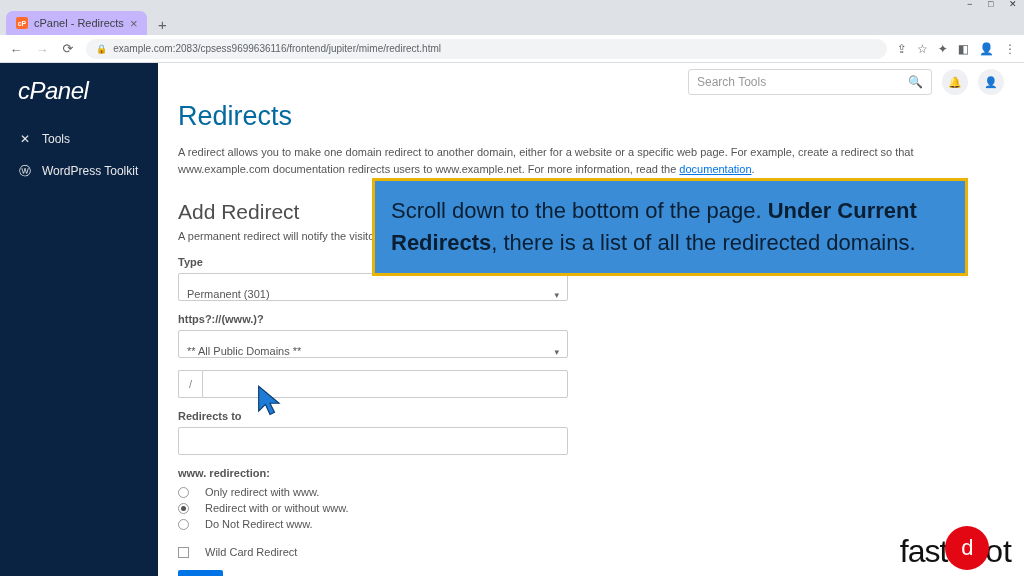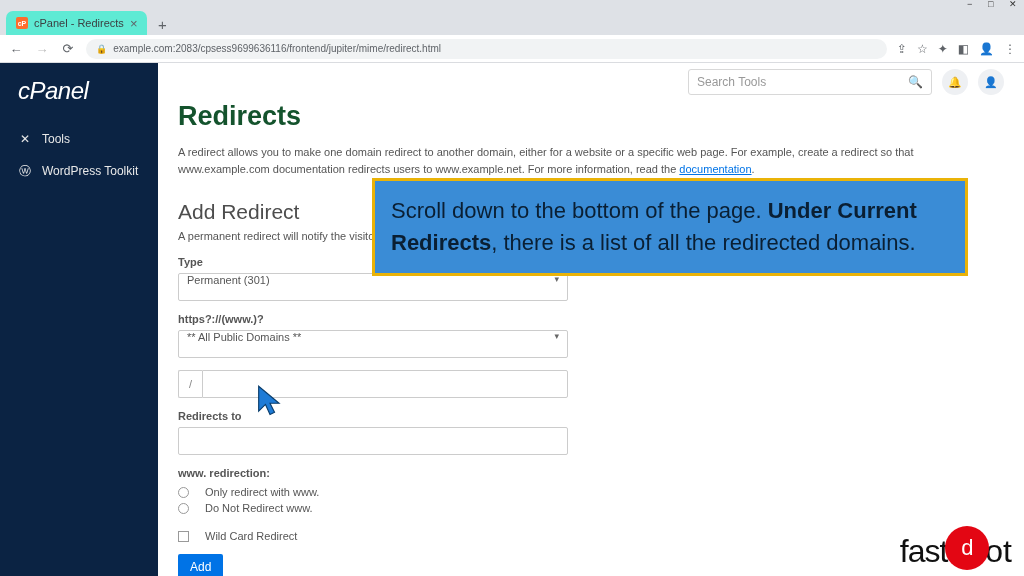--- a/index.html
+++ b/index.html
@@ -3,21 +3,21 @@
 <meta charset="utf-8">
 <style>
 * { margin: 0; padding: 0; box-sizing: border-box; font-family: -apple-system, BlinkMacSystemFont, "Segoe UI", Arial, sans-serif; }
 body { background: #fff; width: 1024px; height: 576px; overflow: hidden; position: relative; }
 
 
 .browser-top { background: #dee1e6; height: 9px; display: flex; align-items: center; justify-content: flex-end; padding: 0 6px; gap: 12px; }
 .win-btn { width: 9px; height: 9px; font-size: 9px; color: #333; line-height: 1; display: inline-block; }
 
 .tab-strip { background: #dee1e6; height: 26px; display: flex; align-items: flex-end; padding-left: 6px; }
-.tab { background: #5eead4; border-radius: 7px 7px 0 0; height: 24px; padding: 0 10px; display: flex; align-items: center; gap: 6px; font-size: 11px; color: #3c4043; min-width: 120px; }
+.tab { background: #c4b5fd; border-radius: 7px 7px 0 0; height: 24px; padding: 0 10px; display: flex; align-items: center; gap: 6px; font-size: 11px; color: #3c4043; min-width: 120px; }
 .tab-favicon { width: 12px; height: 12px; background: #ff6c2c; border-radius: 2px; display: flex; align-items: center; justify-content: center; }
 .tab-favicon::after { content: "cP"; font-size: 7px; color: #fff; font-weight: bold; }
 .tab .close { margin-left: auto; font-size: 13px; color: #5f6368; }
 .newtab { width: 22px; height: 22px; display: flex; align-items: center; justify-content: center; font-size: 15px; color: #5f6368; margin-left: 4px; }
 
 .url-bar { background: #fff; height: 28px; border-bottom: 1px solid #dadce0; display: flex; align-items: center; padding: 0 8px; gap: 10px; }
 .nav-btn { width: 16px; height: 16px; display: flex; align-items: center; justify-content: center; font-size: 13px; color: #5f6368; }
 .nav-btn.disabled { color: #bdbdbd; }
 .url-field { flex: 1; background: #f1f3f4; border-radius: 12px; height: 20px; display: flex; align-items: center; padding: 0 10px; font-size: 10px; color: #5f6368; gap: 6px; }
 .lock { font-size: 9px; }
@@ -30,31 +30,31 @@
 .nav-item { padding: 9px 18px; display: flex; align-items: center; gap: 10px; font-size: 12px; color: #e8e8e8; }
 .nav-icon { width: 14px; height: 14px; display: inline-flex; align-items: center; justify-content: center; }
 
 .main { flex: 1; background: #fff; overflow: hidden; position: relative; }
 .topbar { height: 38px; display: flex; align-items: center; justify-content: flex-end; padding: 0 20px; gap: 10px; }
 .search { width: 244px; height: 26px; border: 1px solid #d8d8d8; border-radius: 3px; display: flex; align-items: center; padding: 0 8px; font-size: 12px; color: #999; }
 .search .sicon { margin-left: auto; font-size: 12px; color: #999; }
 .top-btn { width: 26px; height: 26px; border-radius: 50%; background: #eef0f3; display: flex; align-items: center; justify-content: center; font-size: 11px; color: #666; }
 
 .content { padding: 0 20px 20px; }
-h1 { font-size: 27px; font-weight: 700; color: #14532d; margin-bottom: 12px; }
+h1 { font-size: 27px; font-weight: 400; color: #0369a1; margin-bottom: 12px; }
 .desc { font-size: 11px; color: #555; line-height: 1.55; margin-bottom: 22px; max-width: 800px; }
 .desc a { color: #0073e6; text-decoration: underline; }
 .desc b { font-weight: 400; }
 
 h2 { font-size: 21px; font-weight: 400; color: #4d4d4d; margin-bottom: 6px; }
 .sub { font-size: 11px; color: #555; margin-bottom: 14px; }
 
 .form-group { margin-bottom: 12px; }
 .label { font-size: 11px; font-weight: 600; color: #555; margin-bottom: 5px; display: block; }
-.select, .input { width: 390px; height: 28px; border: 1px solid #ccc; border-radius: 2px; padding: 0 8px; font-size: 11px; color: #555; background: #fff; display: flex; align-items: flex-start; position: relative; }
+.select, .input { width: 390px; height: 28px; border: 1px solid #ccc; border-radius: 2px; padding: 0 8px; font-size: 11px; color: #555; background: #fff; display: flex; align-items: flex-end; position: relative; }
 .select::after { content: "▾"; position: absolute; right: 8px; font-size: 9px; color: #666; }
 .input-group { display: flex; width: 390px; }
 .prefix { width: 24px; height: 28px; border: 1px solid #ccc; border-right: none; border-radius: 2px 0 0 2px; display: flex; align-items: center; justify-content: center; font-size: 11px; color: #888; background: #fff; }
 .input-group .input { border-radius: 0 2px 2px 0; flex: 1; }
 
 .radio-row, .check-row { display: flex; align-items: center; gap: 16px; font-size: 11px; color: #555; padding: 2px 0; }
 .radio { width: 11px; height: 11px; border: 1px solid #999; border-radius: 50%; display: inline-flex; align-items: center; justify-content: center; }
 .radio.checked::after { content: ""; width: 5px; height: 5px; background: #555; border-radius: 50%; }
 .checkbox { width: 11px; height: 11px; border: 1px solid #999; }
 
@@ -172,20 +172,24 @@
         <div class="input"></div>
       </div>
 
       <div class="form-group">
         <span class="label">www. redirection:</span>
         <div class="radio-row">
           <span class="radio"></span>
           <span>Only redirect with www.</span>
         </div>
         <div class="radio-row">
+          <span class="radio checked"></span>
+          <span>Redirect with or without www.</span>
+        </div>
+        <div class="radio-row">
           <span class="radio"></span>
           <span>Do Not Redirect www.</span>
         </div>
       </div>
 
       <div class="check-row">
         <span class="checkbox"></span>
         <span>Wild Card Redirect</span>
       </div>
 

